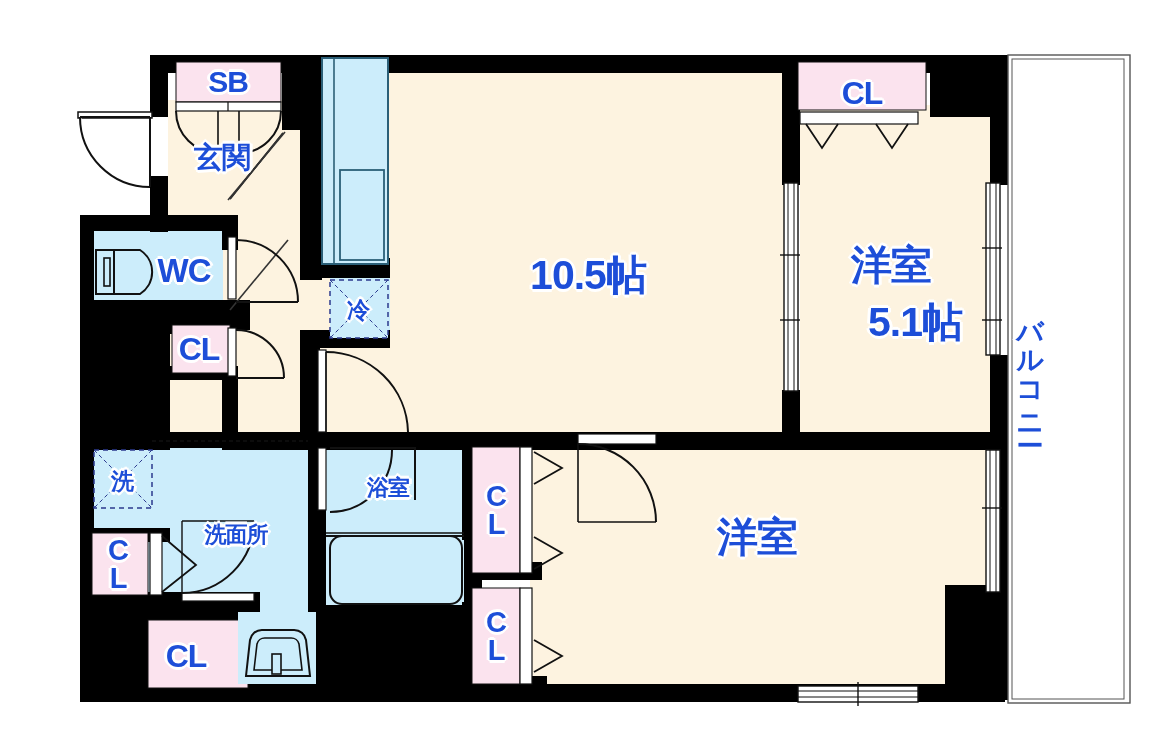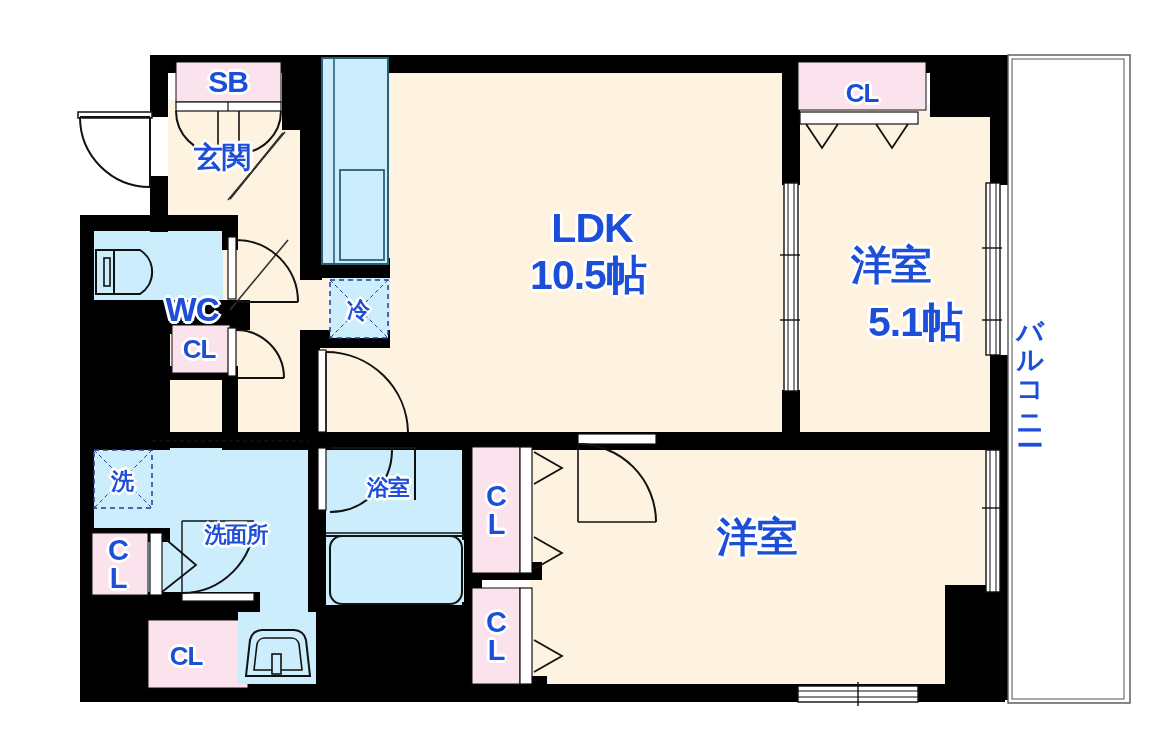--- a/index.html
+++ b/index.html
@@ -9,21 +9,21 @@
   .lbl{position:absolute;font-weight:bold;color:#1d4ed8;white-space:nowrap;
        text-shadow:
          2px 0 #fff,-2px 0 #fff,0 2px #fff,0 -2px #fff,
          1.5px 1.5px #fff,-1.5px 1.5px #fff,1.5px -1.5px #fff,-1.5px -1.5px #fff,
          3px 0 #fff,-3px 0 #fff,0 3px #fff,0 -3px #fff;
        letter-spacing:-1px;}
   .lbl.c{transform:translate(-50%,-50%);}
   .room-name{font-size:41px;}
   .room-size{font-size:41px;}
   .tag-sb{font-size:30px;}
-  .tag-cl{font-size:26px;}
+  .tag-cl{font-size:32px;}
   .tag-cl-v{font-size:29px;line-height:0.98;text-align:center;}
   .tag-wc{font-size:33px;}
   .jp-small{font-size:29px;}
   .jp-mid{font-size:22px;}
   .jp-tiny{font-size:23px;}
   .vert{writing-mode:vertical-rl;text-orientation:upright;font-size:27px;letter-spacing:2px;}
 </style>
 </head>
 <body>
 
@@ -298,35 +298,34 @@
     <g>
       <line x1="326" y1="533" x2="464" y2="533" stroke="#111" stroke-width="1.6"></line>
     </g>
 
     <g fill="none" stroke="#111" stroke-width="1.4">
       <line x1="152" y1="441" x2="308" y2="441" stroke="#111" stroke-width="1.6" stroke-dasharray="4 3"></line>
     </g>
 
   </svg>
 
-  <div class="lbl c room-name" style="left:592px;top:228px;">LDK</div>
   <div class="lbl c room-size" style="left:588px;top:275px;">10.5帖</div>
 
   <div class="lbl c room-name" style="left:891px;top:265px;">洋室</div>
   <div class="lbl c room-size" style="left:895px;top:322px;padding-left:40px;">5.1帖</div>
 
   <div class="lbl c room-name" style="left:757px;top:537px;">洋室</div>
 
   <div class="lbl c jp-small" style="left:222px;top:158px;text-align:right;">玄関</div>
   <div class="lbl c jp-mid" style="left:236px;top:535px;">洗面所</div>
   <div class="lbl c jp-mid" style="left:388px;top:488px;">浴室</div>
 
   <div class="lbl c tag-sb" style="left:228px;top:82px;">SB</div>
   <div class="lbl c tag-cl" style="left:862px;top:93px;">CL</div>
-  <div class="lbl c tag-wc" style="left:192px;top:271px;margin-top:39px;">WC</div>
+  <div class="lbl c tag-wc" style="left:184px;top:271px;">WC</div>
   <div class="lbl c tag-cl" style="left:199px;top:349px;">CL</div>
 
   <div class="lbl c tag-cl-v" style="left:118px;top:564px;">C<br>L</div>
   <div class="lbl c tag-cl" style="left:186px;top:656px;">CL</div>
   <div class="lbl c tag-cl-v" style="left:496px;top:510px;">C<br>L</div>
   <div class="lbl c tag-cl-v" style="left:496px;top:636px;">C<br>L</div>
 
   <div class="lbl c jp-tiny" style="left:358px;top:310px;">冷</div>
   <div class="lbl c jp-tiny" style="left:122px;top:481px;">洗</div>
 

